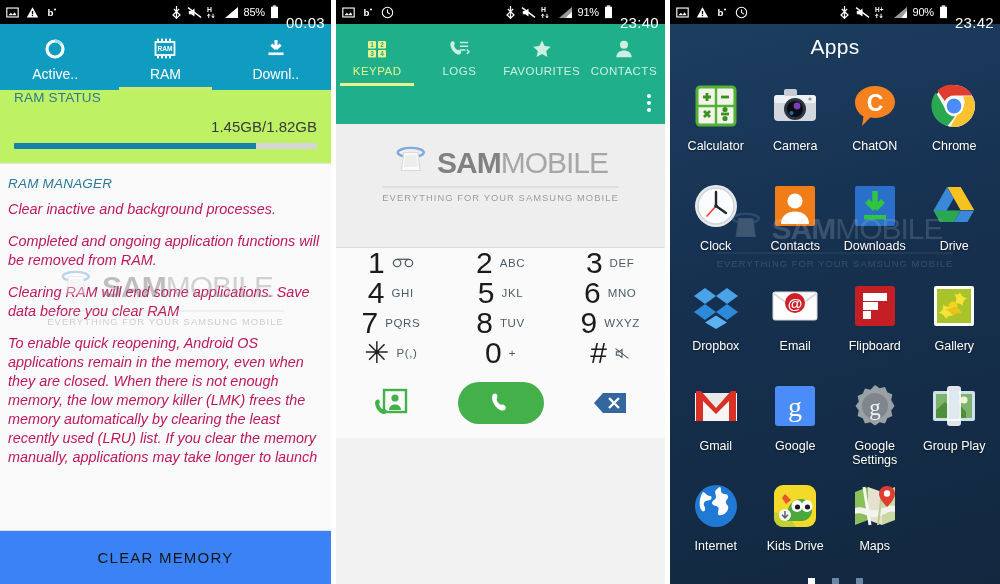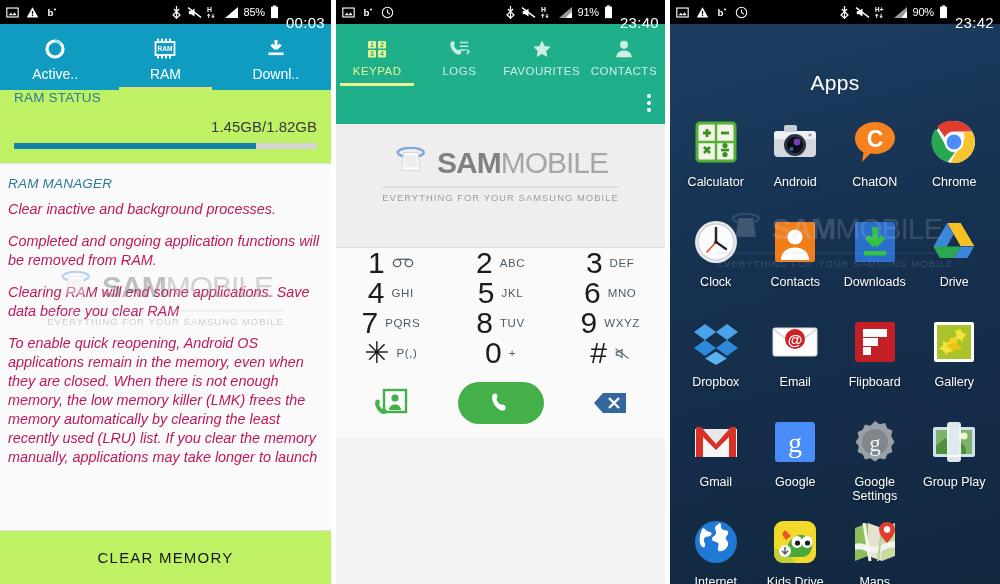--- a/index.html
+++ b/index.html
@@ -44,21 +44,21 @@
   .p1-sec { padding:0 14px 14px; background:#bef264; }
   .p1-sec-title { color:#2b7a99; font-size:13.5px; letter-spacing:.2px; }
   .p1-ramvalue { text-align:right; font-size:15px; color:#3a3a3a; margin-top:13px; }
   .p1-bar { margin-top:8px; height:6px; background:#d5d5d5; border-radius:1px; overflow:hidden; }
   .p1-bar-fill { height:100%; background:#1282a8; }
   .p1-div { height:1px; background:#e3e3e3; }
 
   .p1-sec2 { padding:12px 8px 6px; background:#fafafa; flex:1;font-style:italic; }
   .p1-para { font-size:14.4px; color:#be185d; line-height:1.32; margin-top:13px; }
   .p1-para.first { margin-top:9px; }
-  .p1-btnbar { border-top:1px solid #dedede; background:#bef264;
+  .p1-btnbar { border-top:1px solid #dedede; background:#3b82f6;
                height:54px; display:flex; justify-content:center; }
   .p1-btn { font-size:15px; letter-spacing:1.2px; color:#161616; background:none;
             border:none; font-family:inherit; cursor:pointer; }
 
   
   .p2-tabs { background:#1fb08b; height:62px; display:flex; align-items:flex-end; }
   .p2-tab { flex:1; height:62px; display:flex; flex-direction:column; align-items:center;
             justify-content:flex-end; padding-bottom:9px; gap:4px; position:relative; }
   .p2-tab .tico { height:24px; display:flex; align-items:center; justify-content:center; }
   .p2-tab .tlbl { font-size:11.5px; letter-spacing:.5px; color:#cdeee3; }
@@ -76,21 +76,21 @@
   .p2-key .num { font-size:30px; color:#1b1b1b; font-weight:300; line-height:1; }
   .p2-key .sub { font-size:11.5px; color:#4c5b66; letter-spacing:.6px; }
   .p2-actions { height:70px; display:flex; align-items:center; background:#fafafa; }
   .p2-act { flex:1; display:flex; align-items:center; justify-content:center; cursor:pointer; }
   .p2-callbtn { width:86px; height:42px; border-radius:21px; background:#43b04a;
                 display:flex; align-items:center; justify-content:center; }
 
   
   .p3-wrap { height:584px; background:linear-gradient(165deg,#1d3f62 0%,#16304f 45%,#12283f 100%); }
   .p3-title { height:46px; display:flex; align-items:center; justify-content:center;
-              color:#fff; font-size:21px; letter-spacing:.3px;margin-top:36px; }
+              color:#fff; font-size:21px; letter-spacing:.3px; }
   .p3-grid { padding:4px 6px 0; display:grid; grid-template-columns:repeat(4,1fr);
              grid-auto-rows:100px; }
   .p3-cell { display:flex; flex-direction:column; align-items:center; justify-content:flex-start;
              padding-top:6px; cursor:pointer; }
   .p3-icon { width:52px; height:52px; display:flex; align-items:center; justify-content:center; }
   .p3-label { margin-top:7px; font-size:12.5px; color:#ffffff; text-align:center; line-height:1.15;
               text-shadow:0 1px 2px rgba(0,0,0,.5); }
   .p3-dots { display:flex; align-items:center; justify-content:center; gap:17px; margin-top:4px; }
   .p3-dots i { width:7px; height:7px; background:#6d86a3; display:block; }
   .p3-dots i.on { background:#ffffff; }
@@ -584,21 +584,21 @@
                 <rect x="3" y="13" width="42" height="26" rx="4" fill="#d3d8de"></rect>
                 <rect x="3" y="13" width="42" height="8" rx="3" fill="#eef1f4"></rect>
                 <rect x="13" y="7" width="13" height="7" rx="2" fill="#c6ccd3"></rect>
                 <circle cx="24" cy="27" r="11" fill="#2b3440"></circle>
                 <circle cx="24" cy="27" r="8" fill="#0a0d12"></circle>
                 <circle cx="26" cy="24" r="3.4" fill="#7a3fb8"></circle>
                 <circle cx="20.5" cy="31" r="2" fill="#2e7fd6" opacity=".8"></circle>
                 <circle cx="39" cy="17" r="1.6" fill="#8e979f"></circle>
               </svg>
             </div>
-          <div class="p3-label">Android</div>
+          <div class="p3-label">Camera</div>
         </div>
 
         <div class="p3-cell">
           <div class="p3-icon">
               <svg width="48" height="48" viewBox="0 0 48 48">
                 <path d="M24 4c11 0 20 7 20 16s-9 16-20 16c-1.6 0-3.2-.2-4.7-.5L11 44l1.5-9.4C7.3 31.6 4 26.2 4 20 4 11 13 4 24 4z" fill="#f5821f"></path>
                 <text x="24" y="29" text-anchor="middle" font-family="Liberation Sans, sans-serif" font-size="23" font-weight="bold" fill="#fff">C</text>
               </svg>
             </div>
           <div class="p3-label">ChatON</div>

